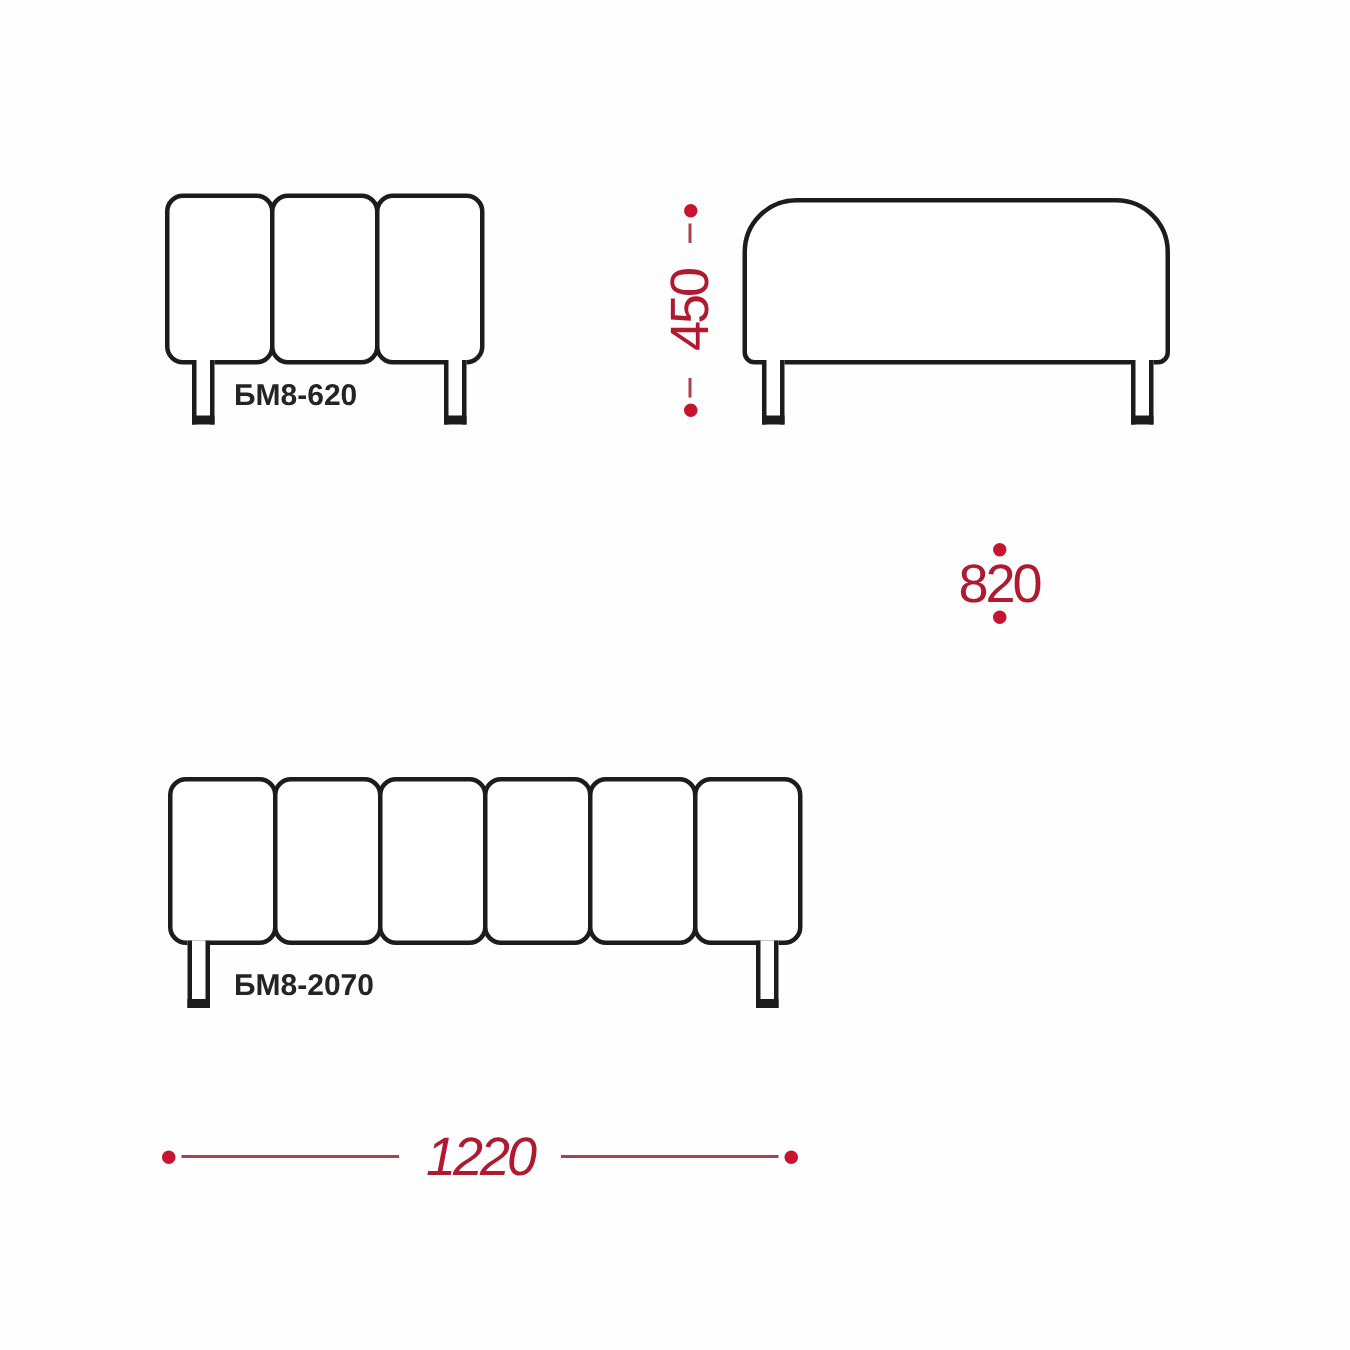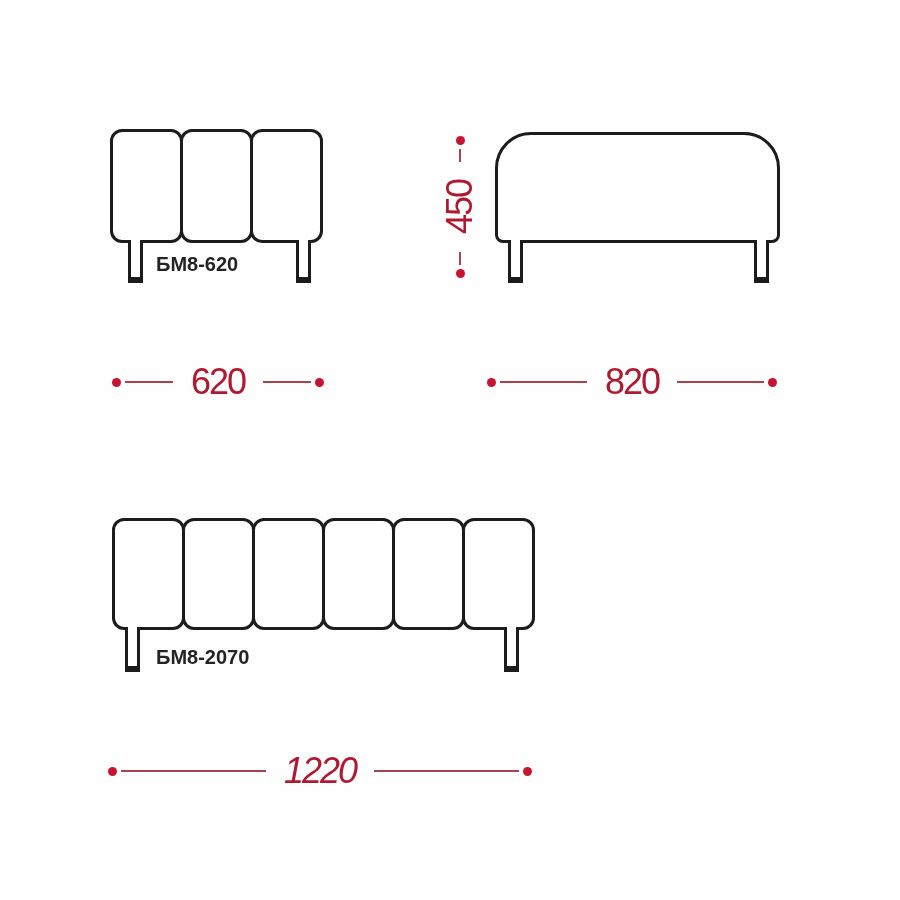--- a/index.html
+++ b/index.html
@@ -109,29 +109,22 @@
   <div class="leg" style="left:754px; top:240px; height:43px;"></div>
 
   <div class="dim dim-v" style="left:389px; top:187px; width:142px;">
     <span class="dim-dot"></span>
     <span class="dim-line"></span>
     <span class="dim-text">450</span>
     <span class="dim-line"></span>
     <span class="dim-dot"></span>
   </div>
 
-  <div class="dim" style="left:112px; top:362px; width:212px;">
-    <span class="dim-dot"></span>
-    <span class="dim-line"></span>
-    <span class="dim-text">620</span>
-    <span class="dim-line"></span>
-    <span class="dim-dot"></span>
-  </div>
 
-  <div class="dim" style="left:487px; top:362px; width:290px;">
+  <div class="dim" style="left:521px; top:362px; width:290px;flex-direction:column;">
     <span class="dim-dot"></span>
     <span class="dim-line"></span>
     <span class="dim-text">820</span>
     <span class="dim-line"></span>
     <span class="dim-dot"></span>
   </div>
 
   <div class="seat-row row-3" style="left:112px; top:518px;">
     <div class="seat"></div>
   <div class="seat"></div>

